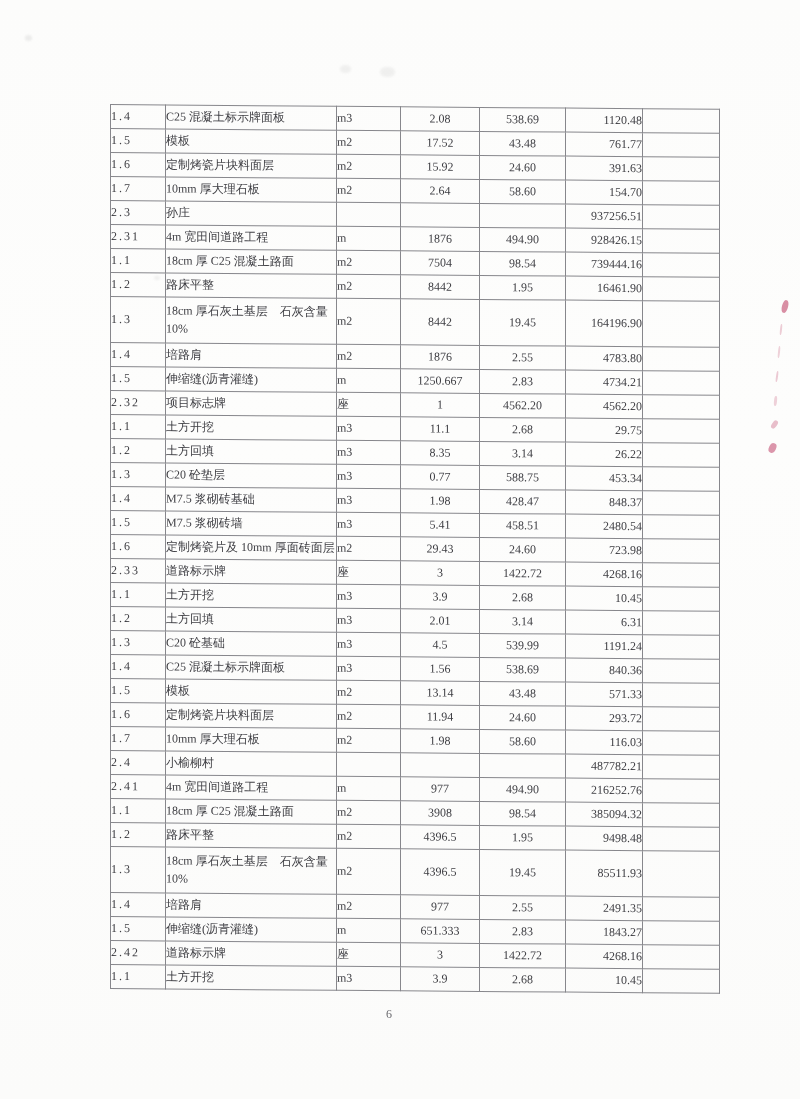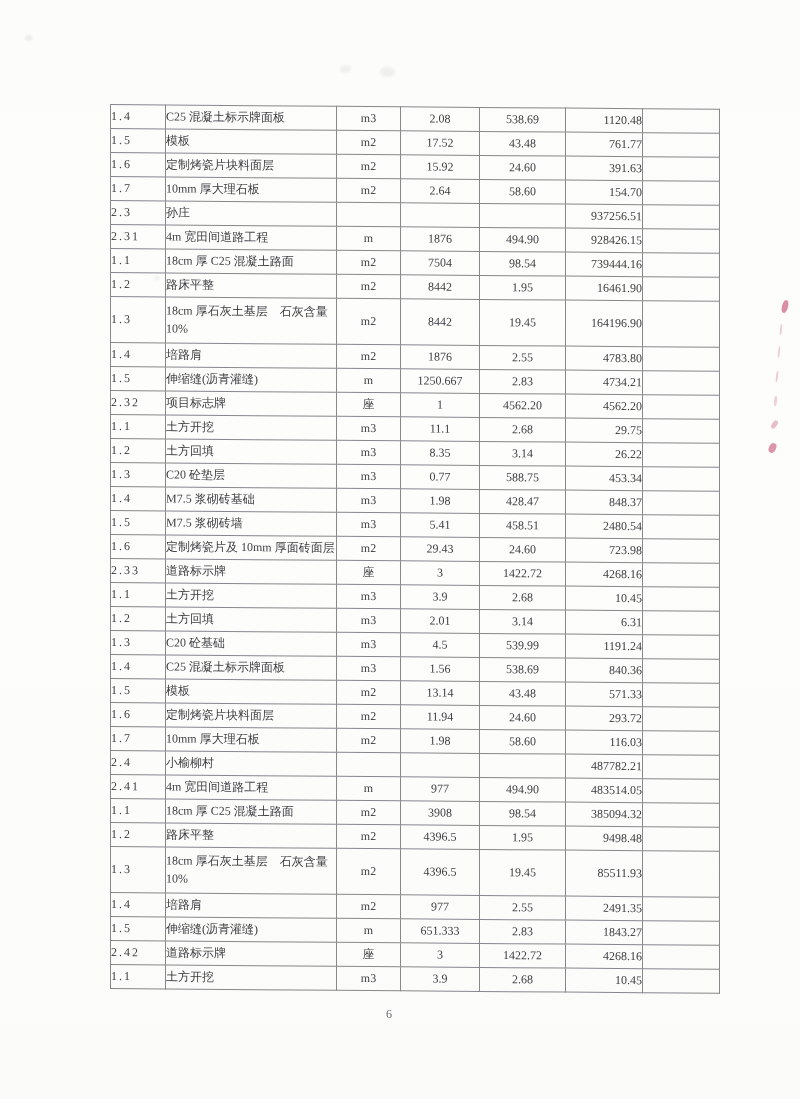--- a/index.html
+++ b/index.html
@@ -33,21 +33,21 @@
     border: 1px solid #87878c;
     height: 23px;
     padding: 0;
     overflow: hidden;
     vertical-align: middle;
     line-height: 1.45;
   }
   tr.tall td { height: 45px; }
   td.c-no     { letter-spacing: 2px; }
   td.c-desc   { text-align: left; padding-left: 11px; padding-right: 5px; white-space: pre-line; }
-  td.c-unit   { text-align: center; }
+  td.c-unit   { }
   td.c-qty    { text-align: center; }
   td.c-price  { text-align: center; padding-right: 16px; }
   td.c-amount { text-align: right; padding-right: 20px; }
   .page-num {
     position: absolute;
     left: 386px; top: 1007px;
     font-size: 12px;
     color: #6a6a6e;
   }
   .ink-mark, .smudge {
@@ -317,21 +317,21 @@
     <td class="c-price"></td>
     <td class="c-amount">487782.21</td>
     <td class="c-blank"></td>
   </tr>
           <tr>
     <td class="c-no">2.41</td>
     <td class="c-desc">4m 宽田间道路工程</td>
     <td class="c-unit">m</td>
     <td class="c-qty">977</td>
     <td class="c-price">494.90</td>
-    <td class="c-amount">483514.05</td>
+    <td class="c-amount">216252.76</td>
     <td class="c-blank"></td>
   </tr>
           <tr>
     <td class="c-no">1.1</td>
     <td class="c-desc">18cm 厚 C25 混凝土路面</td>
     <td class="c-unit">m2</td>
     <td class="c-qty">3908</td>
     <td class="c-price">98.54</td>
     <td class="c-amount">385094.32</td>
     <td class="c-blank"></td>

